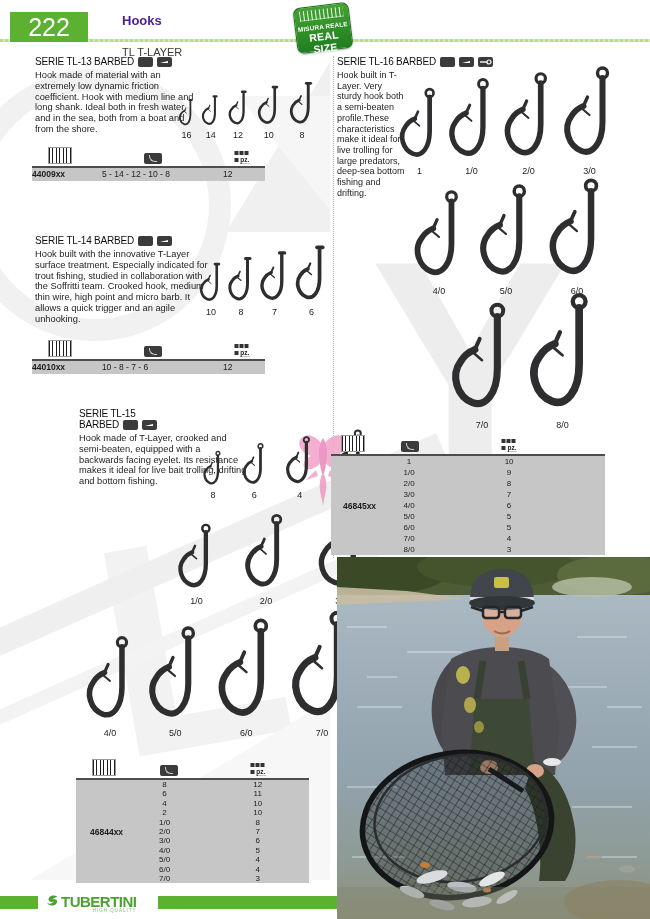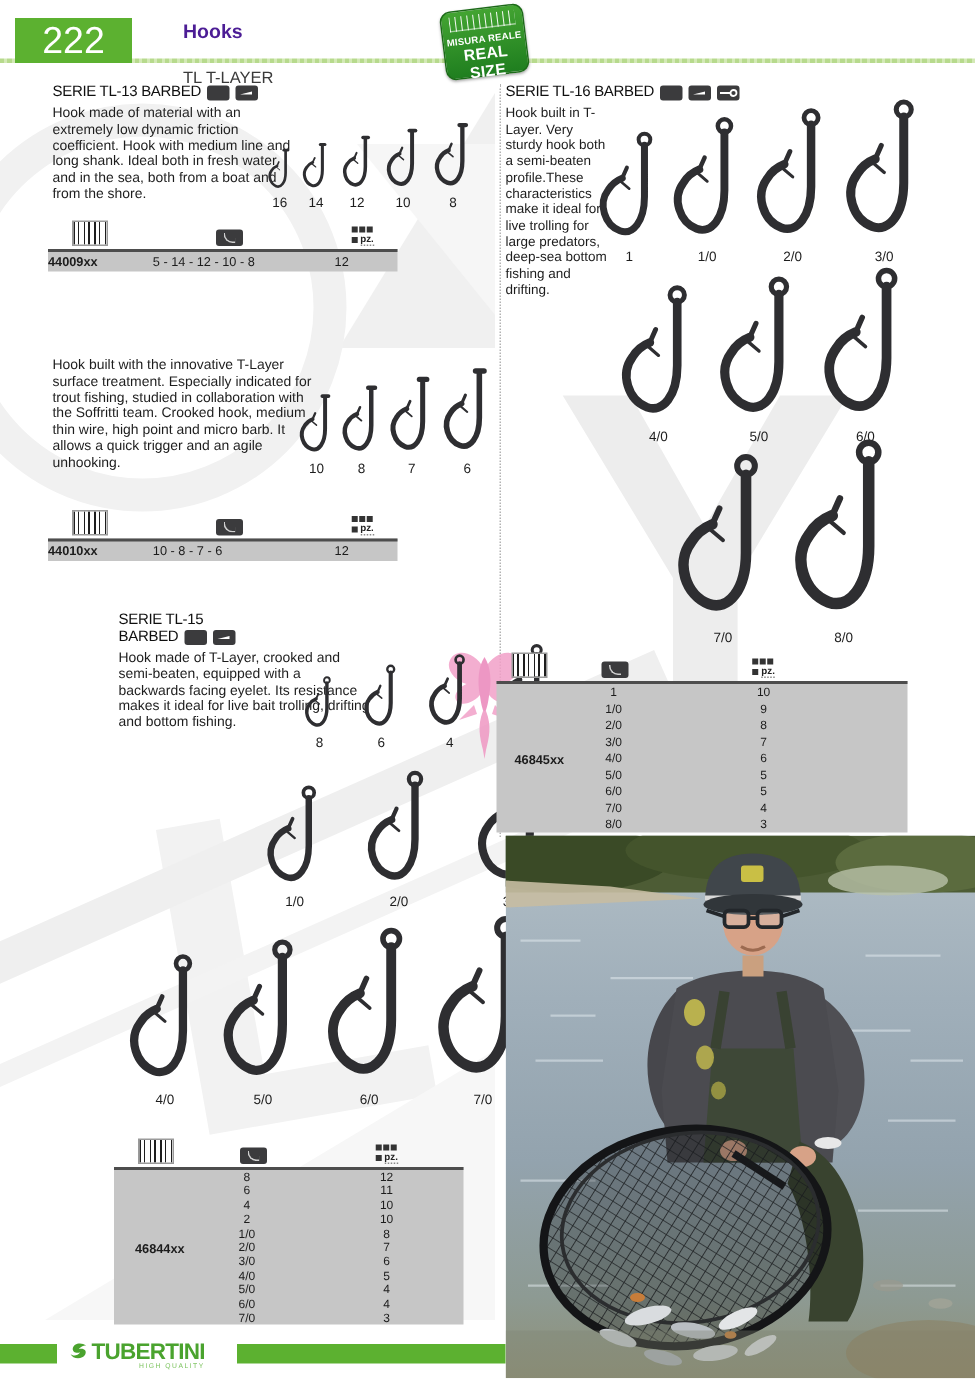--- a/index.html
+++ b/index.html
@@ -242,20 +242,29 @@
       </div>
       <div class="spec-row">
         <span class="c-code">44009xx</span>
         <span class="c-sizes">5 - 14 - 12 - 10 - 8</span>
         <span class="c-pz">12</span>
       </div>
     </div>
   </div>
 
   <div class="sec" style="left:35px;top:235px;width:282px;">
+    <div class="sec-title">
+      <span>SERIE TL-14 BARBED</span>
+      <span class="mini-icon"></span>
+      <span class="mini-icon">
+          <svg viewBox="0 0 15 10">
+            <path d="M3 6 L11 4 L11 6 Z" fill="#fff"></path>
+          </svg>
+        </span>
+    </div>
     <div class="desc" style="width:178px;">Hook built with the innovative T-Layer surface treatment. Especially indicated for trout fishing, studied in collaboration with the Soffritti team. Crooked hook, medium thin wire, high point and micro barb. It allows a quick trigger and an agile unhooking.</div>
     <div class="hook-row hr-14" style="left:162px;top:8px;width:118px;">
 
         <div class="hook-fig">
           <svg class="hook-svg">
             <use href="#hk-s"></use>
           </svg>
           <span class="hook-label">10</span>
         </div>
 

